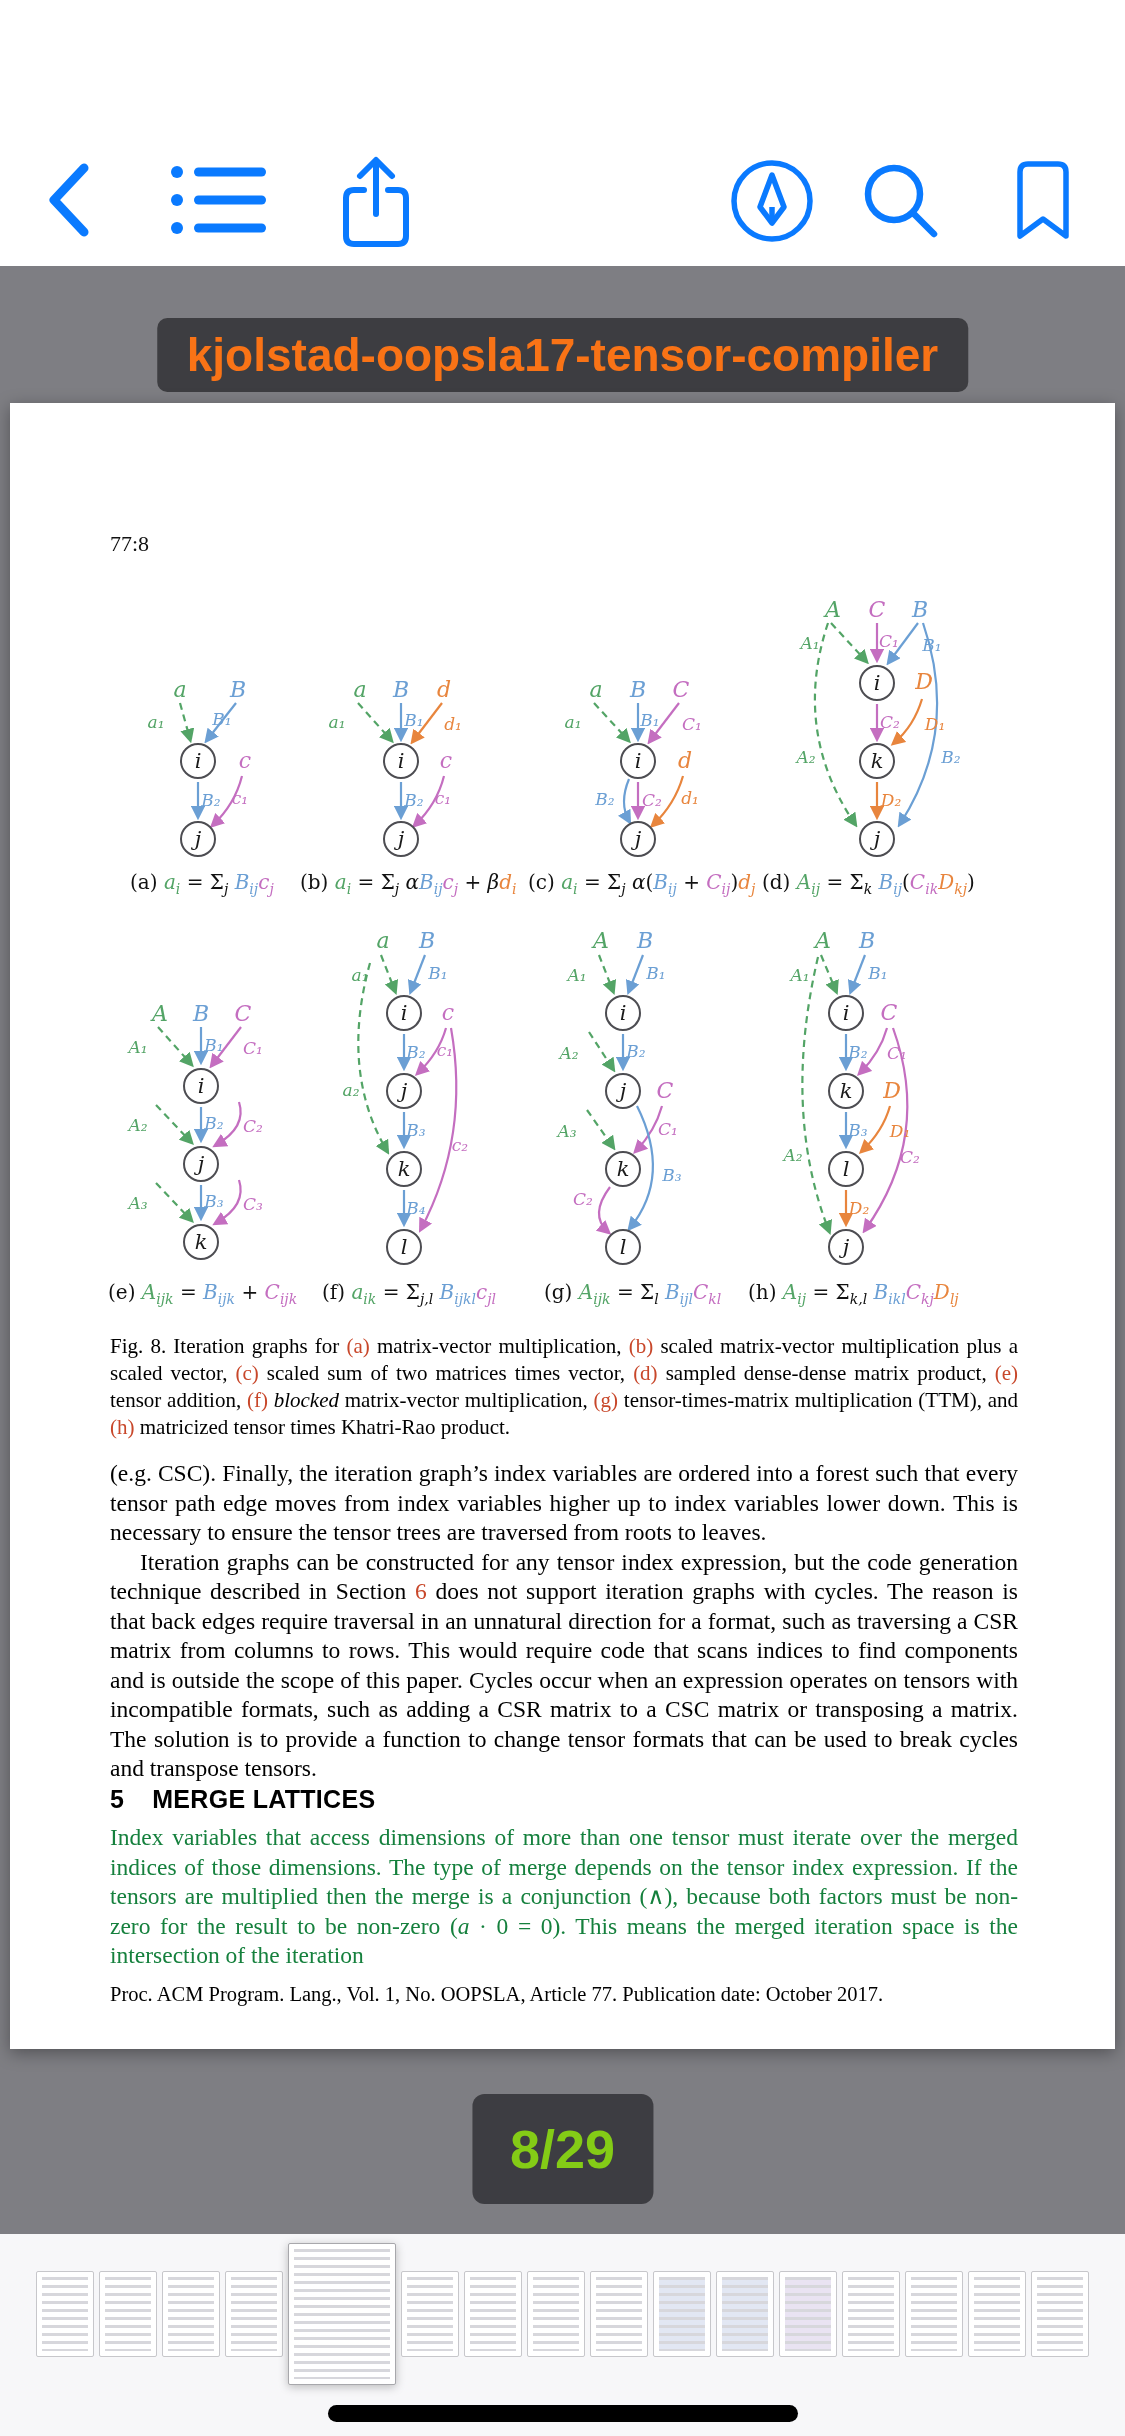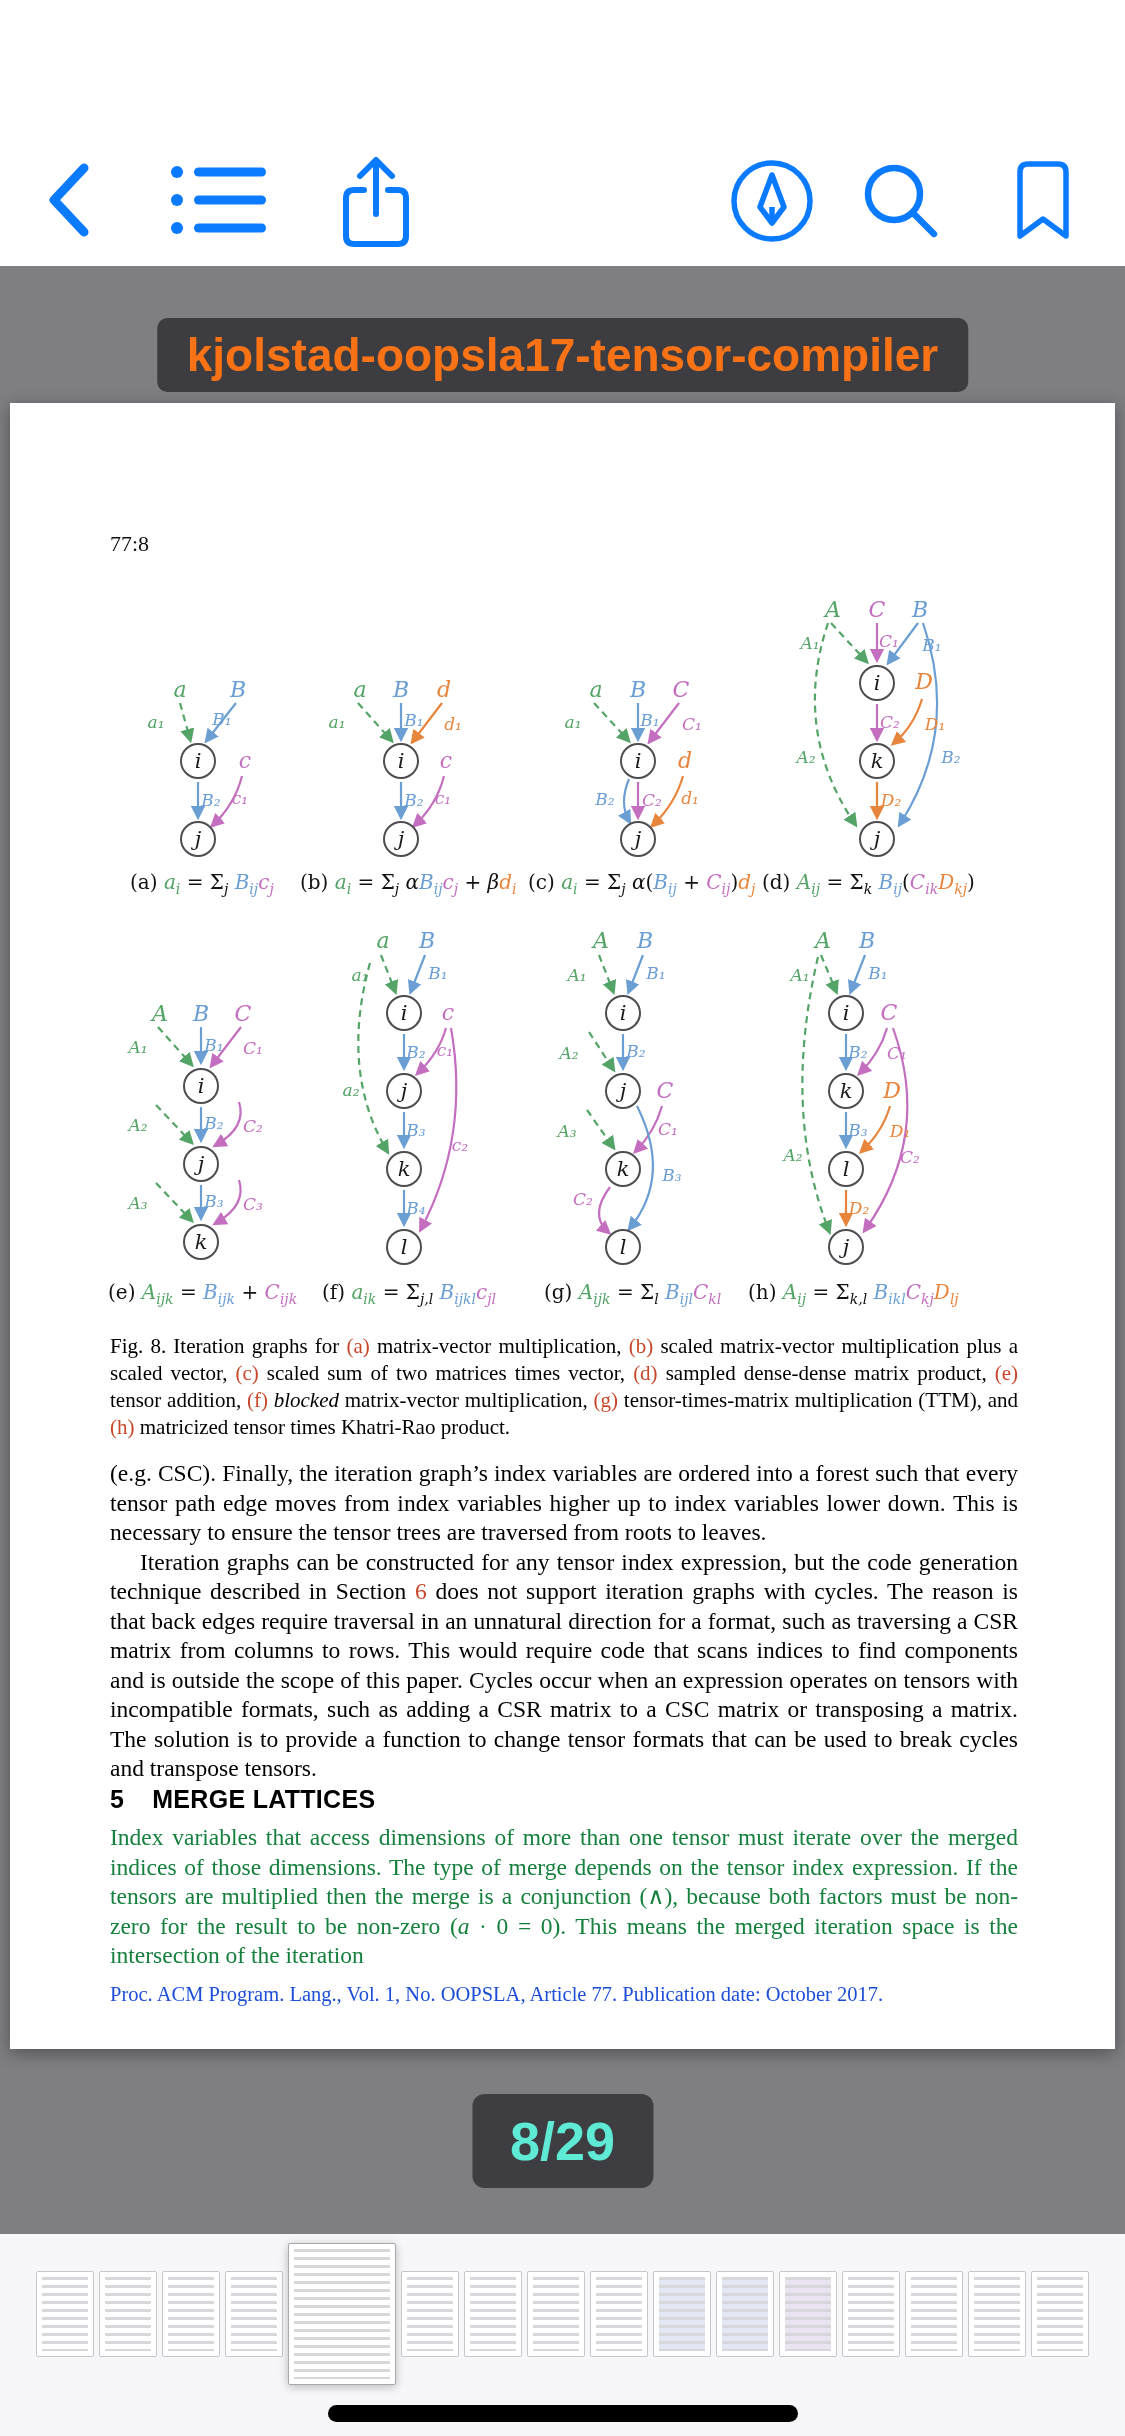--- a/index.html
+++ b/index.html
@@ -19,38 +19,38 @@
   .toolbar { position:absolute; top:132px; left:0; right:0; height:134px; background:#fff; }
   .tb-btn { position:absolute; background:none; border:none; padding:0; cursor:pointer; }
 
   
   .viewer { position:absolute; top:266px; left:0; right:0; height:1968px; background:#7e7e83; }
   .doc-title { position:absolute; top:52px; left:50%; transform:translateX(-50%); background:rgba(58,58,61,0.95);
                color:#f97316; font-size:46px; font-weight:700; padding:10px 30px; border-radius:10px; white-space:nowrap; }
   .pdf-page { position:absolute; left:10px; top:137px; width:1105px; height:1646px; background:#fff;
               box-shadow:0 4px 16px rgba(0,0,0,0.35); }
   .page-pill { position:absolute; top:1828px; left:50%; transform:translateX(-50%); background:rgba(58,58,62,0.95);
-               color:#5eead4; font-size:54px; font-weight:600; padding:16px 38px; border-radius:12px; }
+               color:#84cc16; font-size:54px; font-weight:600; padding:24px 38px; border-radius:12px; }
 
   
   .pg-header { position:absolute; top:128px; left:100px; width:908px; font-family:"Liberation Serif",serif;
                font-size:22px; color:#111; display:flex; }
   .pg-header .no { flex:0 0 auto; }
   .pg-header .au { margin-left:46px; }
   .fig-svg { position:absolute; top:188px; left:86px; }
   .fig-caption { position:absolute; top:930px; left:100px; width:908px; font-family:"Liberation Serif",serif;
                  font-size:21px; line-height:27px; text-align:justify; color:#000; }
   .body-text { position:absolute; top:1056px; left:100px; width:908px; font-family:"Liberation Serif",serif;
                font-size:23.5px; line-height:29.5px; text-align:justify; color:#000; }
   .body-text p.indent { text-indent:30px; }
   .sec-heading { position:absolute; top:1382px; left:100px; font-size:25px; font-weight:700; color:#000;
                  display:flex; gap:28px; letter-spacing:0.3px; }
   .para3 { position:absolute; top:1420px; left:100px; width:908px; font-family:"Liberation Serif",serif;
            font-size:23.5px; line-height:29.5px; text-align:justify; color:#15803d; }
-  .pg-footer { position:absolute; top:1580px; left:100px; font-family:"Liberation Serif",serif; font-size:20.5px; color:#1d4ed8; }
+  .pg-footer { position:absolute; top:1580px; left:100px; font-family:"Liberation Serif",serif; font-size:20.5px; color:#000000; }
 
   
   .bottombar { position:absolute; top:2234px; left:0; right:0; height:202px; background:#f7f7f9; }
   #thumbs { display:flex; align-items:center; justify-content:center; gap:5px; height:160px; }
   .thumb { flex:0 0 auto; width:58px; height:86px; background:#fff; border:1px solid #c7c7cb; border-radius:2px; }
   .thumb.sel { width:108px; height:142px; border-color:#a8a8ac; box-shadow:0 2px 10px rgba(0,0,0,0.25); }
   .t-in { margin:5px; height:calc(100% - 10px);
           background-image:repeating-linear-gradient(to bottom, #d7d7dc 0 3px, transparent 3px 8px); }
   .home-bar { position:absolute; bottom:14px; left:50%; transform:translateX(-50%); width:470px; height:17px;
               border-radius:9px; background:#000; }

